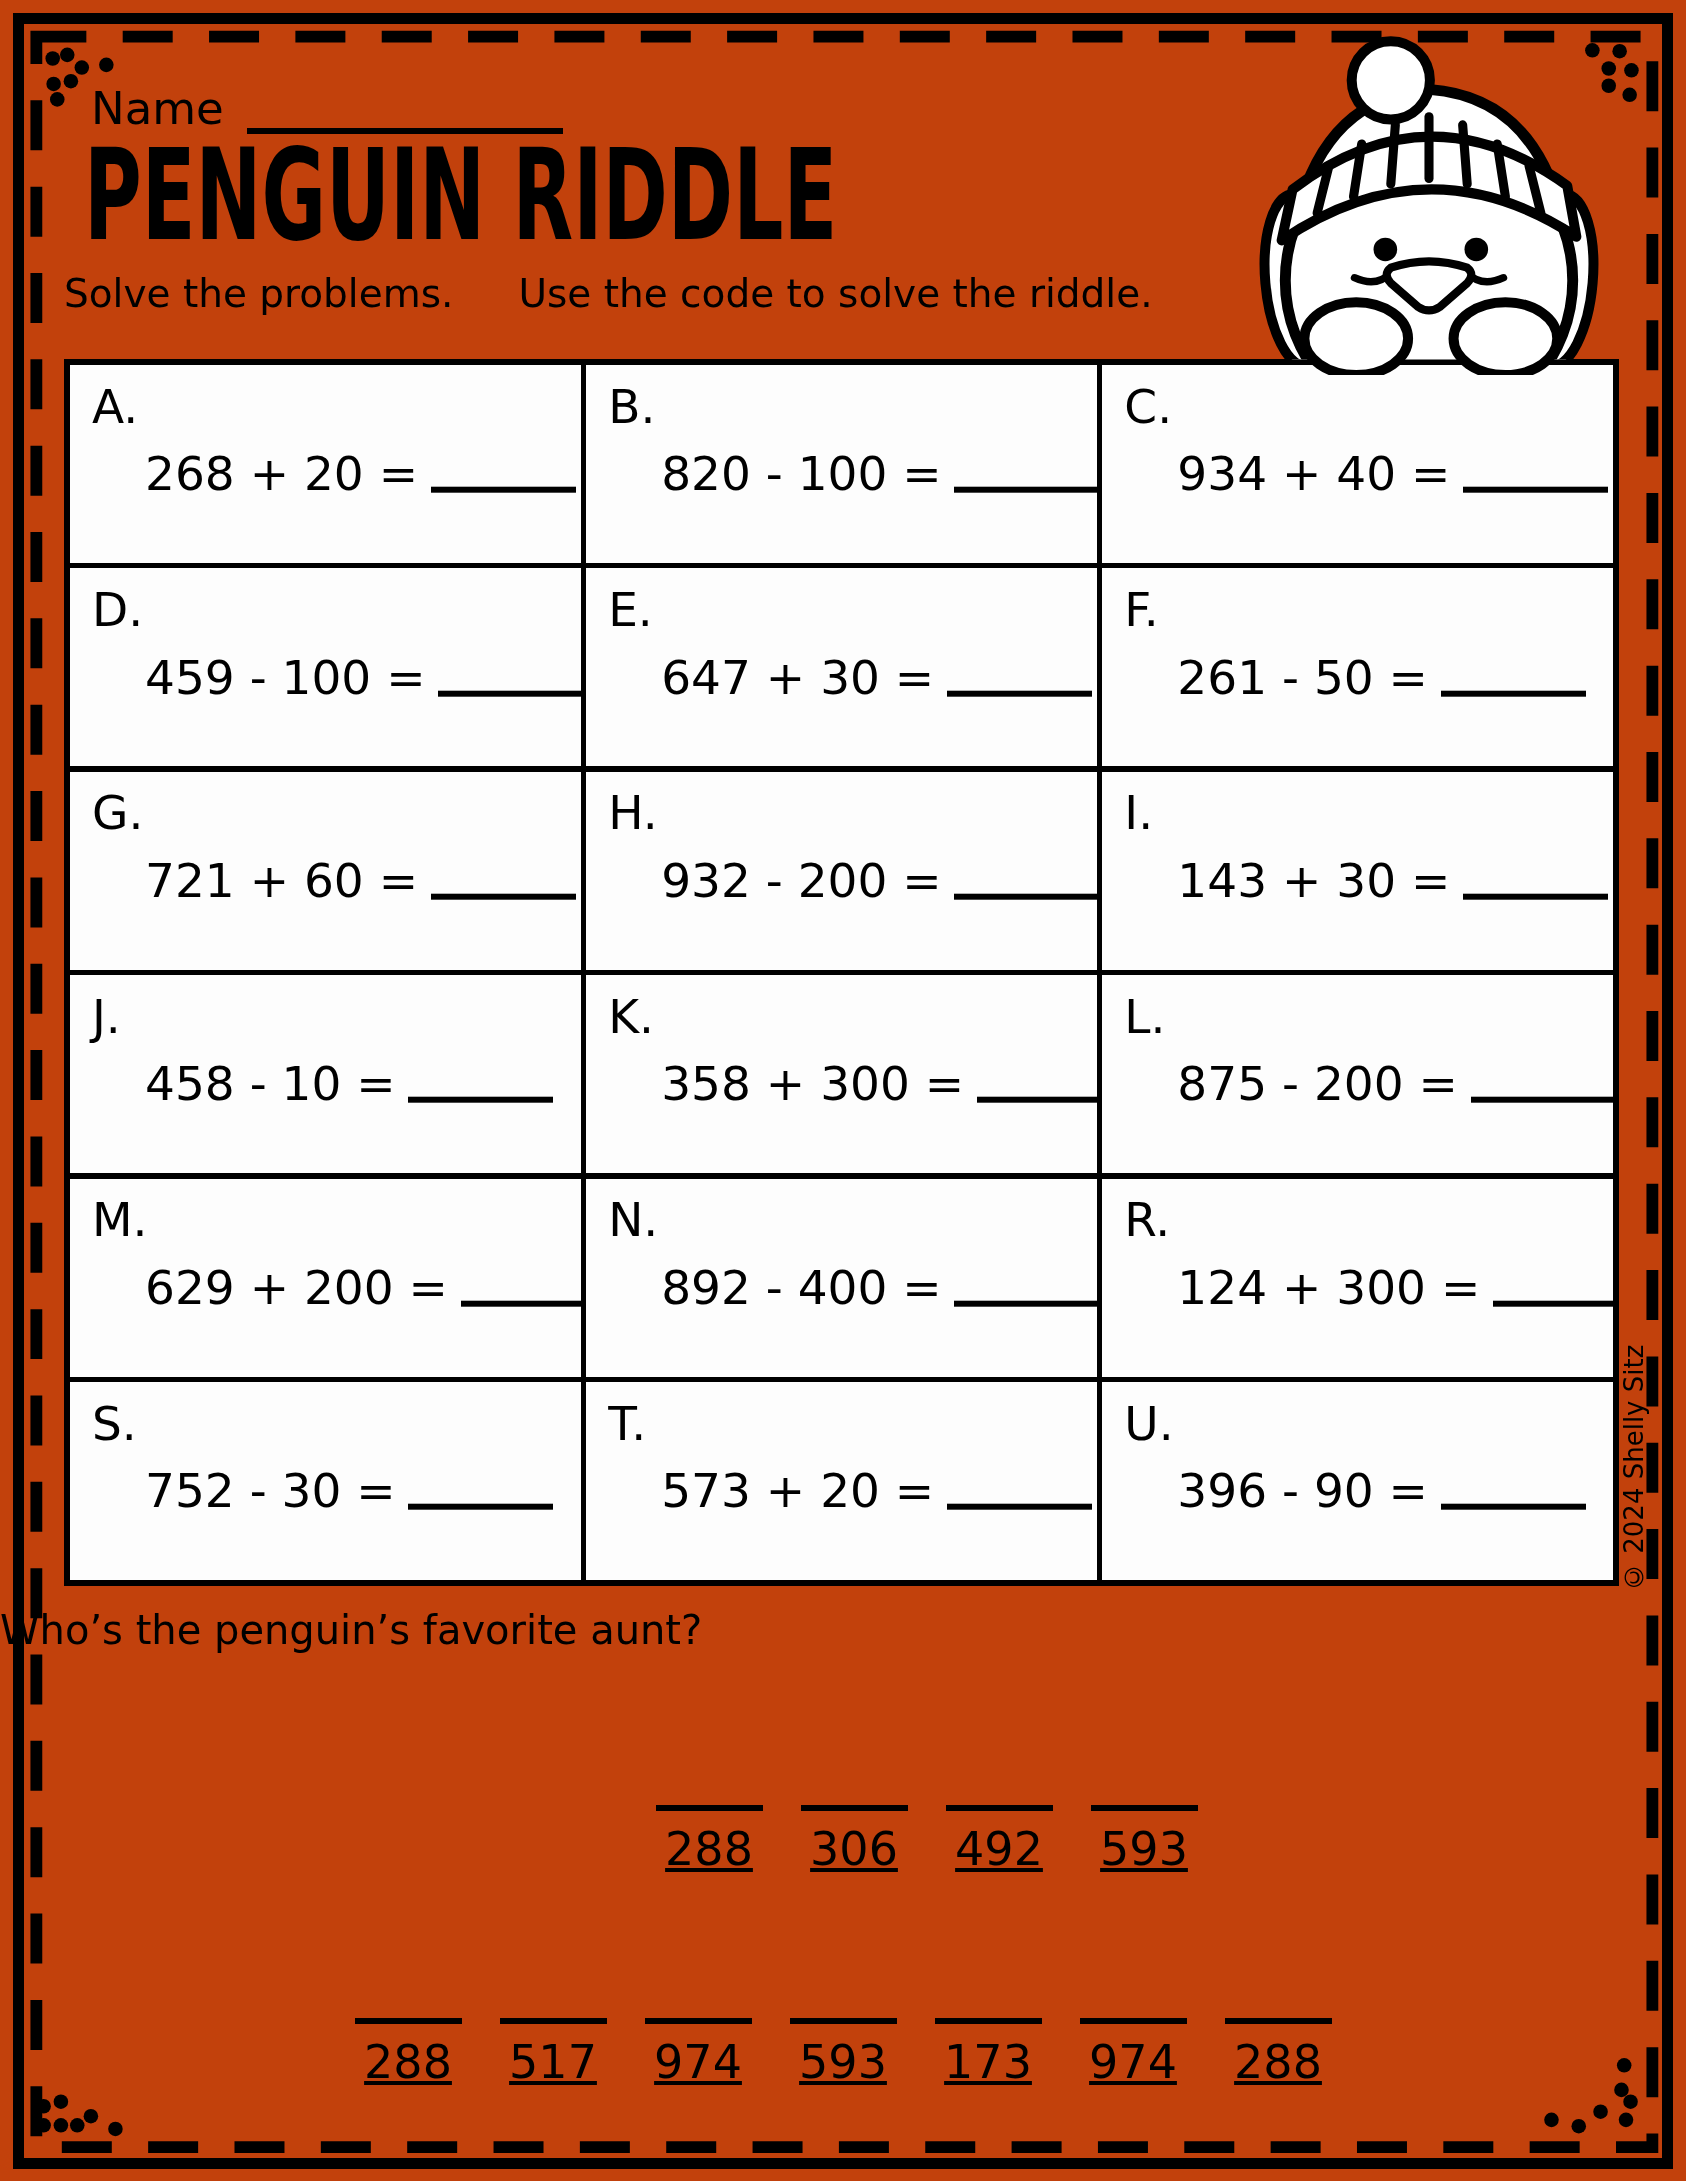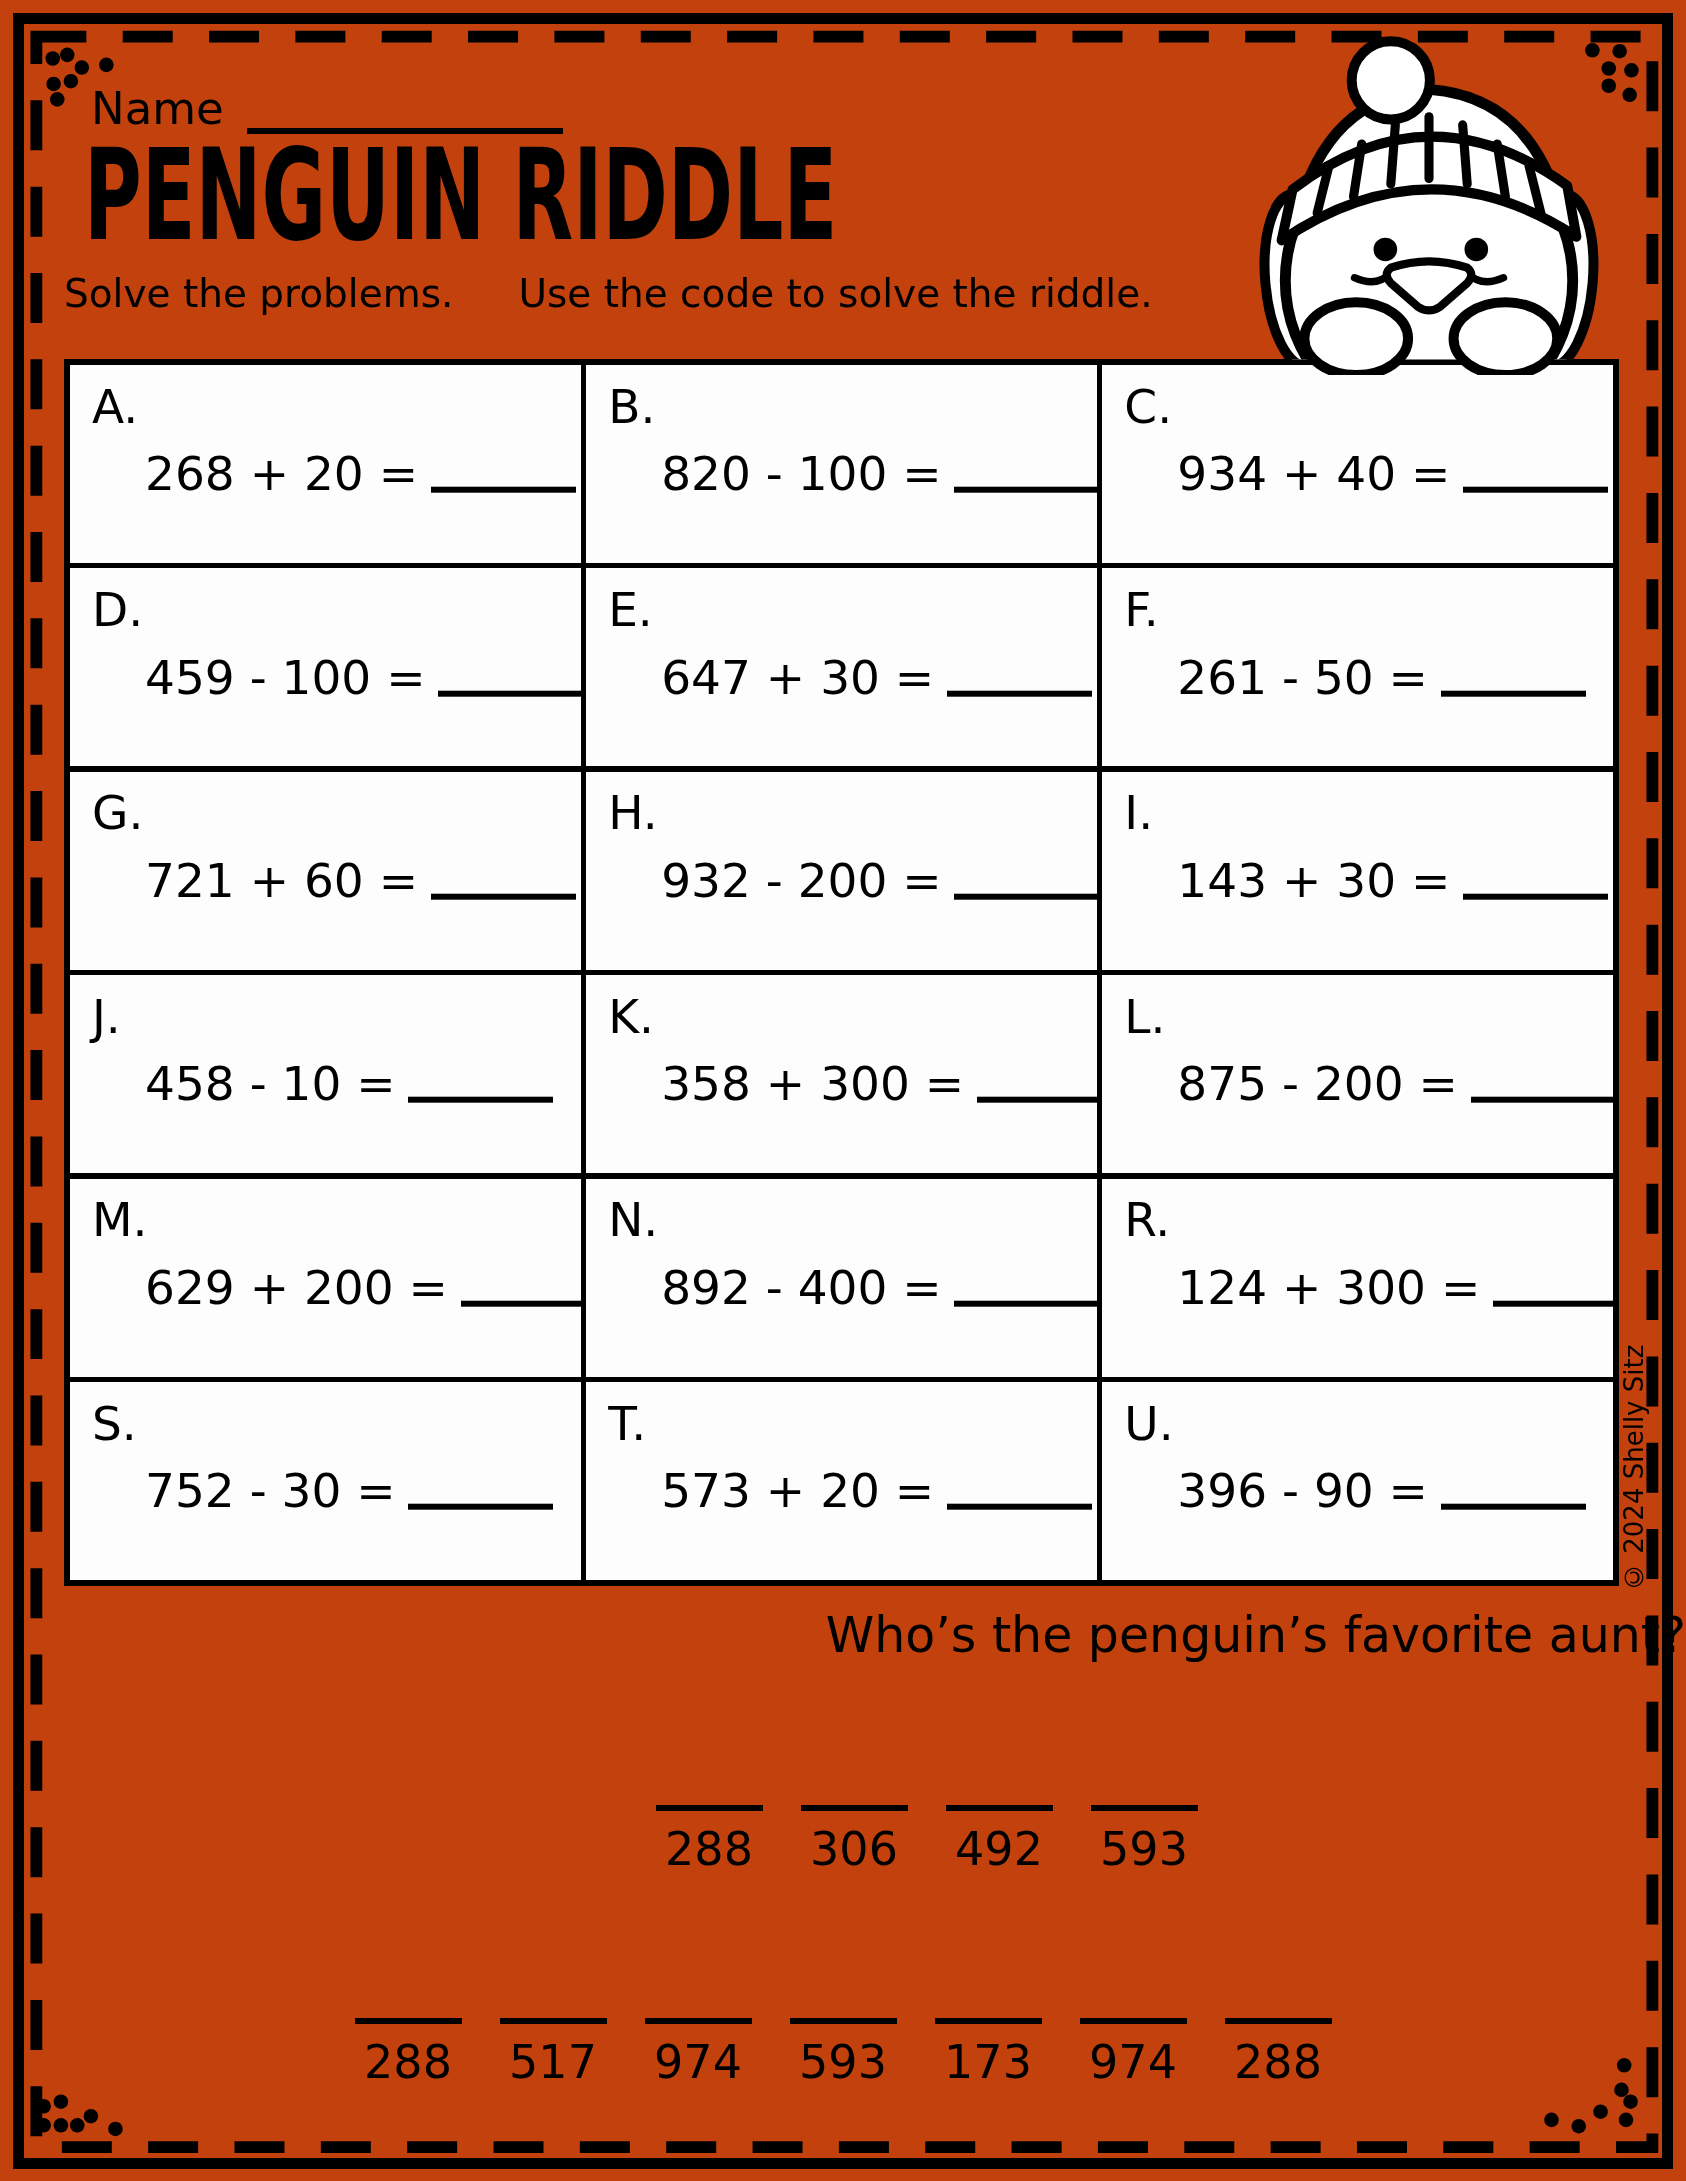--- a/index.html
+++ b/index.html
@@ -58,25 +58,25 @@
     transform:translateY(2.7px);
   }
   .copyright{
     position:absolute;left:1616px;top:1316px;height:305px;width:36px;
     font-size:26px;white-space:nowrap;
     writing-mode:vertical-rl;transform:rotate(180deg);
     display:flex;align-items:center;justify-content:center;
   }
   .riddle-q{
     position:absolute;left:0;top:1607px;width:100%;
-    text-align:right;font-size:49px;
+    text-align:left;font-size:40px;
   }
   .answers{
     position:absolute;left:0;width:100%;
-    display:flex;justify-content:center;gap:38px;
+    display:flex;justify-content:center;gap:38px;text-decoration:underline;
   }
   .row1{top:1805px;padding-left:167px;box-sizing:border-box;}
   .row2{top:2018px;}
   .answer{width:107px;text-align:center;}
   .aline{border-top:6.4px solid #000;margin-bottom:11px;}
   .anum{font-size:46px;}
 </style>
 </head>
 <body>
 

